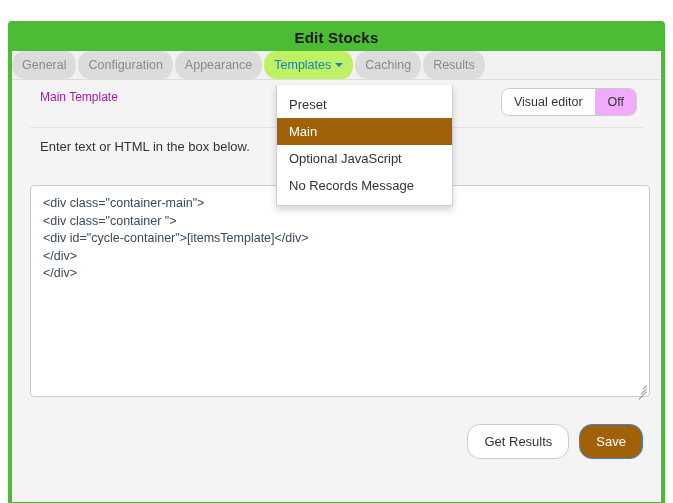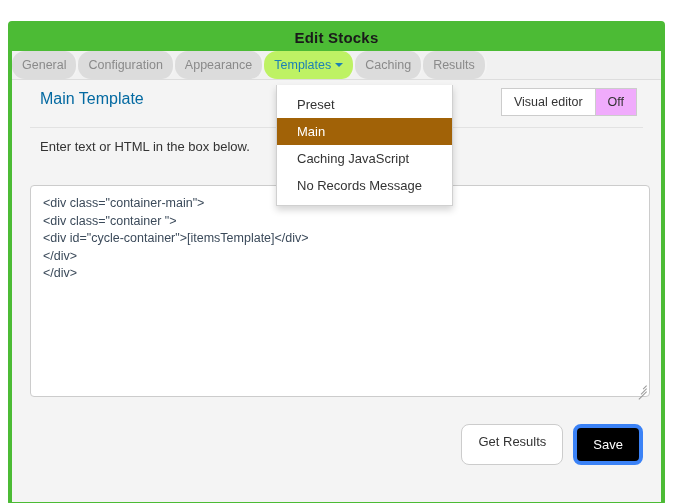--- a/index.html
+++ b/index.html
@@ -91,31 +91,31 @@
   }
 
   .title-row {
     position: relative;
     height: 47px;
   }
   .page-title {
     position: absolute;
     left: 10px;
     top: 10px;
-    font-size: 16px;
-    color: #0369a1;
+    font-size: 12px;
+    color: #a21caf;
     font-weight: normal;
   }
   .ve-group {
     position: absolute;
     right: 6px;
     top: 8px;
     display: flex;
     border: 1px solid #ccc;
-    border-radius: 0;
+    border-radius: 8px;
     overflow: hidden;
     background: #fff;
   }
   .ve-label {
     font-size: 12.5px;
     color: #333;
     padding: 6px 12px;
     background: #fff;
     white-space: nowrap;
   }
@@ -189,54 +189,54 @@
   
   .footer {
     position: absolute;
     right: 18px;
     top: 344px;
     display: flex;
     gap: 10px;
   }
   .btn {
     font-size: 13px;
-    border-radius: 8px;
+    border-radius: 13px;
     padding: 9px 16px;
     cursor: pointer;
     user-select: none;
     box-sizing: border-box;
   }
   .btn-default {
     background: #fff;
     border: 1px solid #ccc;
     color: #333;
   }
   .btn-primary {
-    background: #000000;
-    border: 4px solid #3b82f6;
+    background: #a16207;
+    border: 1px solid #3b82f6;
     color: #fff;
   }
 
   
   .dropdown-menu {
     position: absolute;
     left: 264px;
     top: 60px;
     width: 175px;
     background: #fff;
     border: 1px solid #d0d0d0;
     border-top: none;
     box-shadow: 0 4px 7px rgba(0,0,0,.17);
     z-index: 60;
     padding: 6px 0 6px 0;
   }
   .dd-item {
     font-size: 13px;
     color: #333;
-    padding: 6px 20px;
+    padding: 6px 12px;
     white-space: nowrap;
     cursor: pointer;
   }
   .dd-item.selected {
     background: #a16207;
     color: #ffffff;
   }
 </style>
 </head>
 <body>
@@ -302,20 +302,20 @@
   </div>
 
   <div class="dropdown-menu">
     <div class="dd-item">
       <span>Preset</span>
     </div>
     <div class="dd-item selected">
       <span>Main</span>
     </div>
     <div class="dd-item">
-      <span>Caching JavaScript</span>
+      <span>Optional JavaScript</span>
     </div>
     <div class="dd-item">
       <span>No Records Message</span>
     </div>
   </div>
 
 </div>
 
 </body></html>

